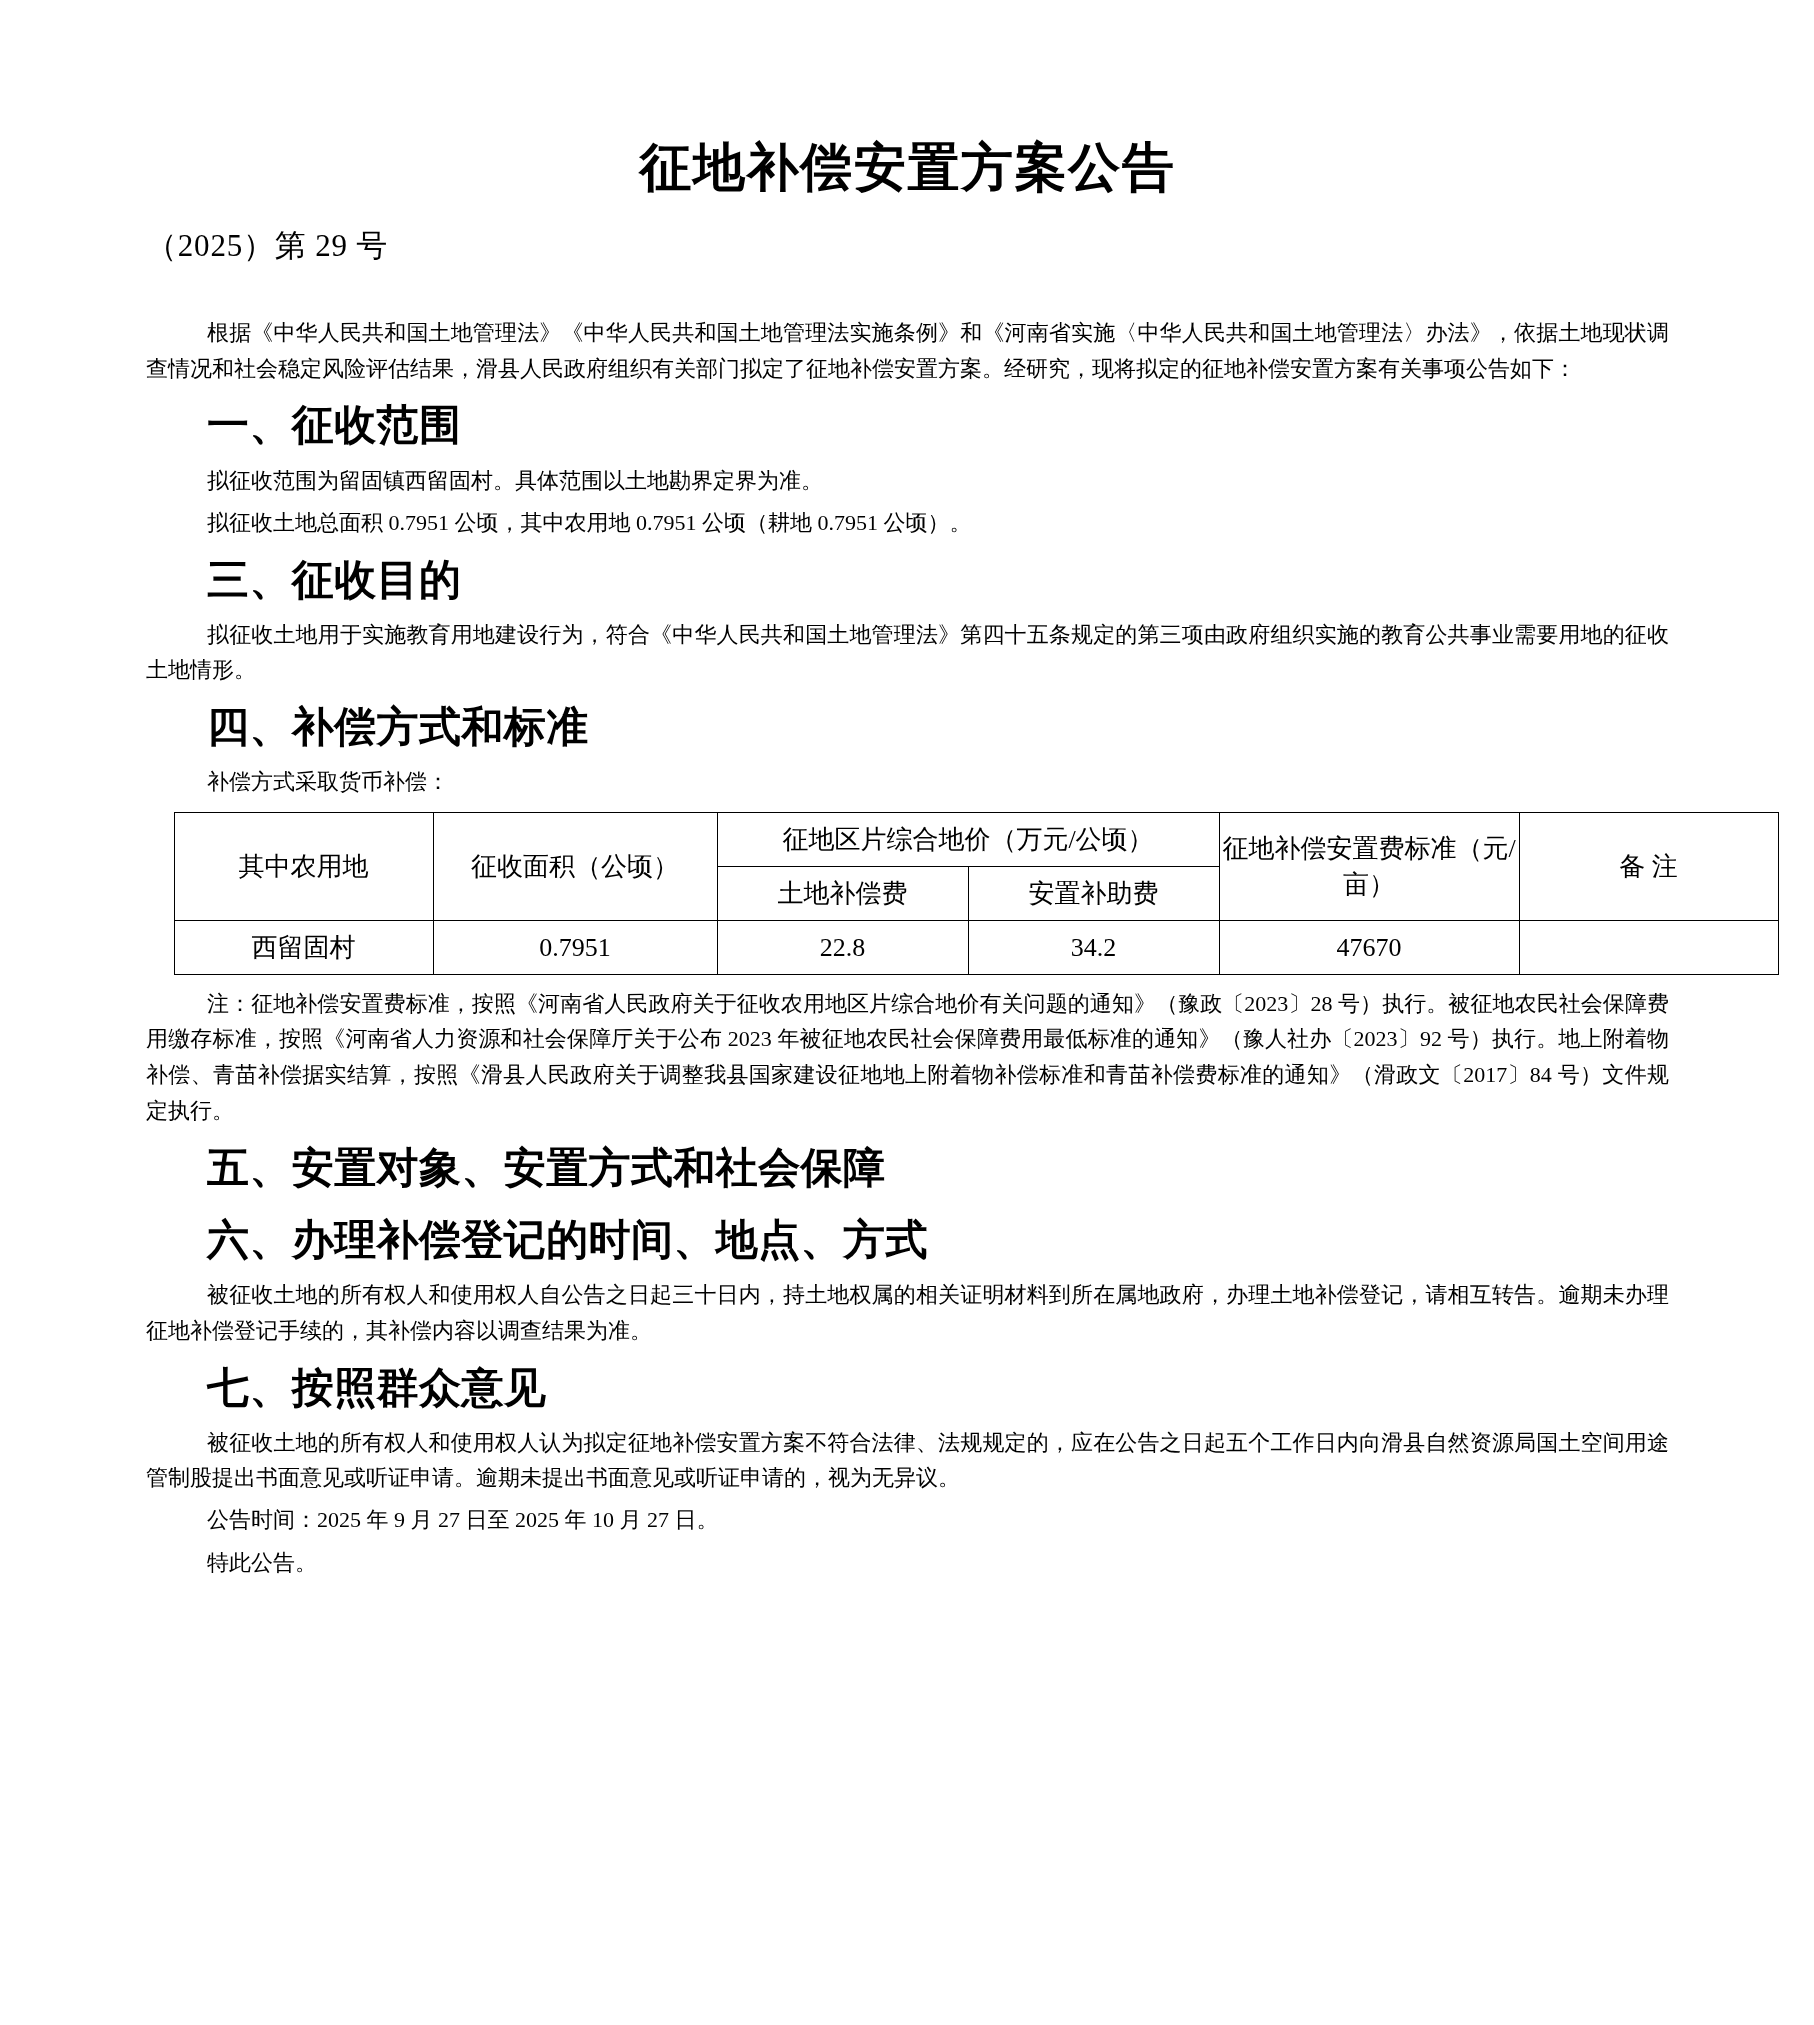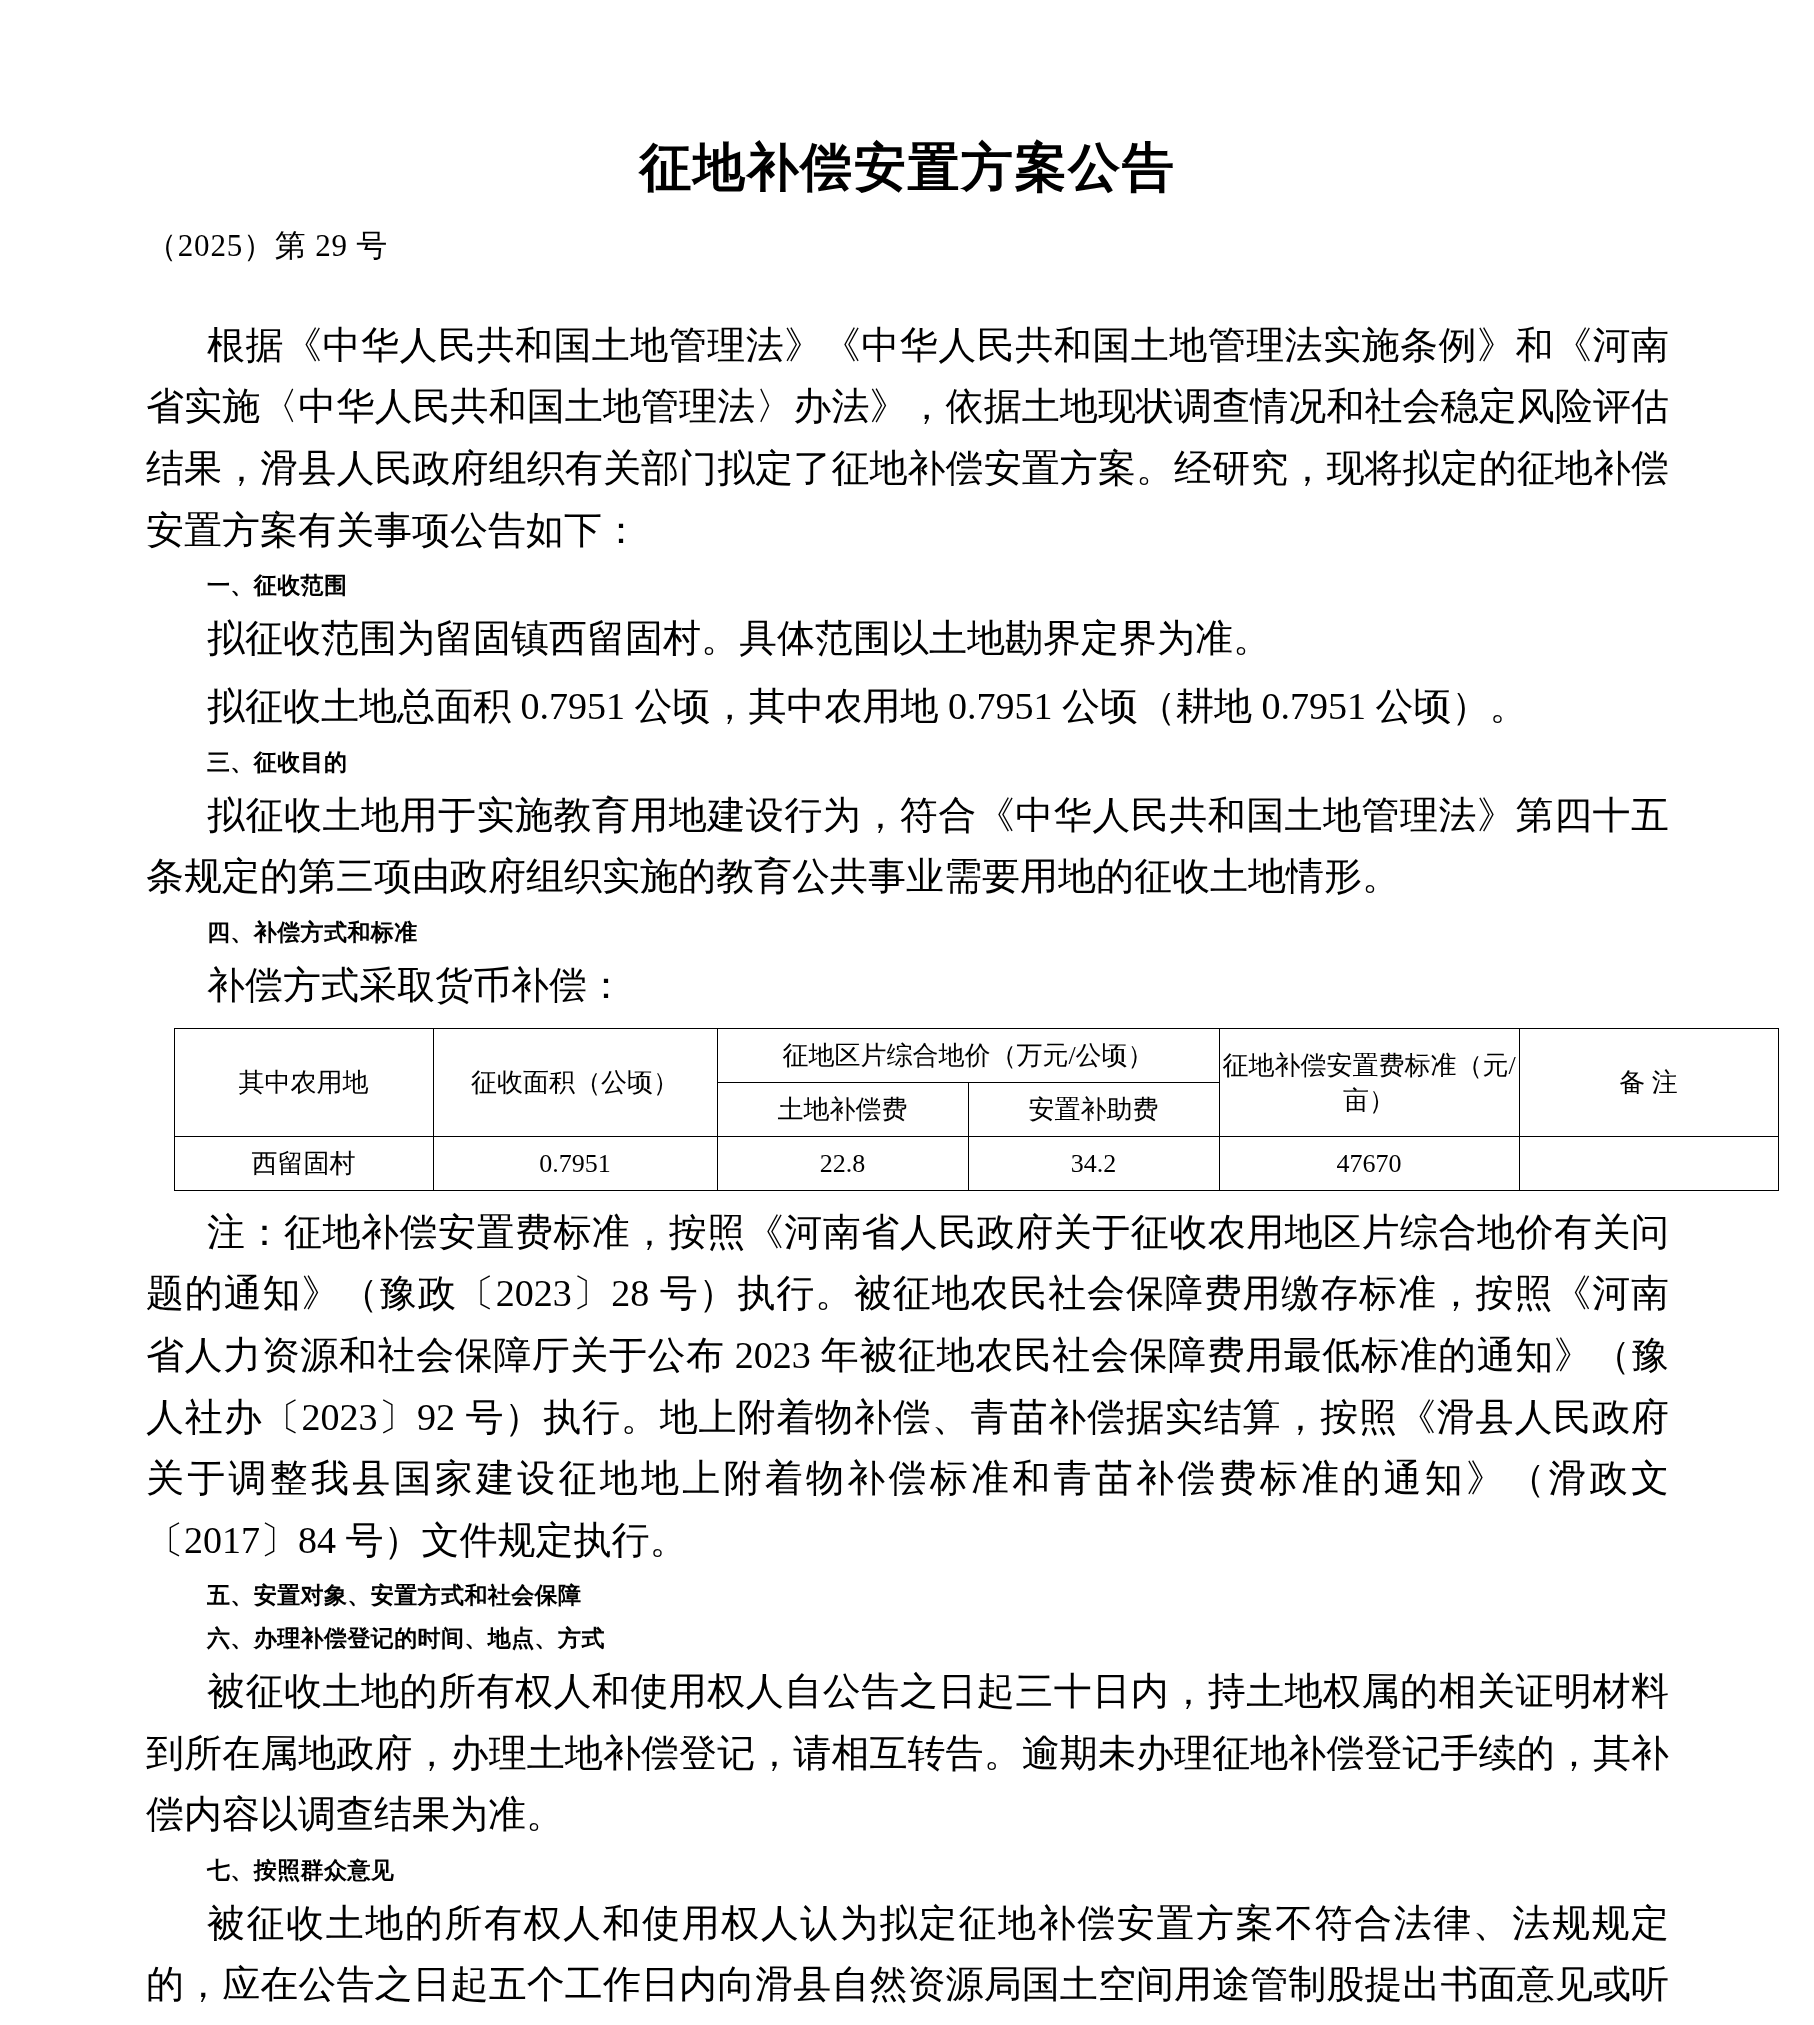--- a/index.html
+++ b/index.html
@@ -28,29 +28,29 @@
     margin: 0 0 24px 0;
   }
   .doc-number {
     text-align: left;
     font-size: 31px;
     line-height: 1.3;
     margin: 0 0 49px 0;
     letter-spacing: 0.8px;
   }
   p.body-text {
-    font-size: 38px;
+    font-size: 22px;
     line-height: 1.62;
     margin: 0 0 6.5px 0;
     text-align: justify;
     text-justify: inter-ideograph;
     text-indent: 61px;
   }
   h2.section-heading {
-    font-size: 23px;
+    font-size: 42px;
     font-weight: bold;
     line-height: 1.55;
     margin: 7.3px 0 4px 0;
     text-indent: 61px;
     letter-spacing: 0.4px;
   }
   .tight {
     margin-bottom: 3.2px;
   }
   

